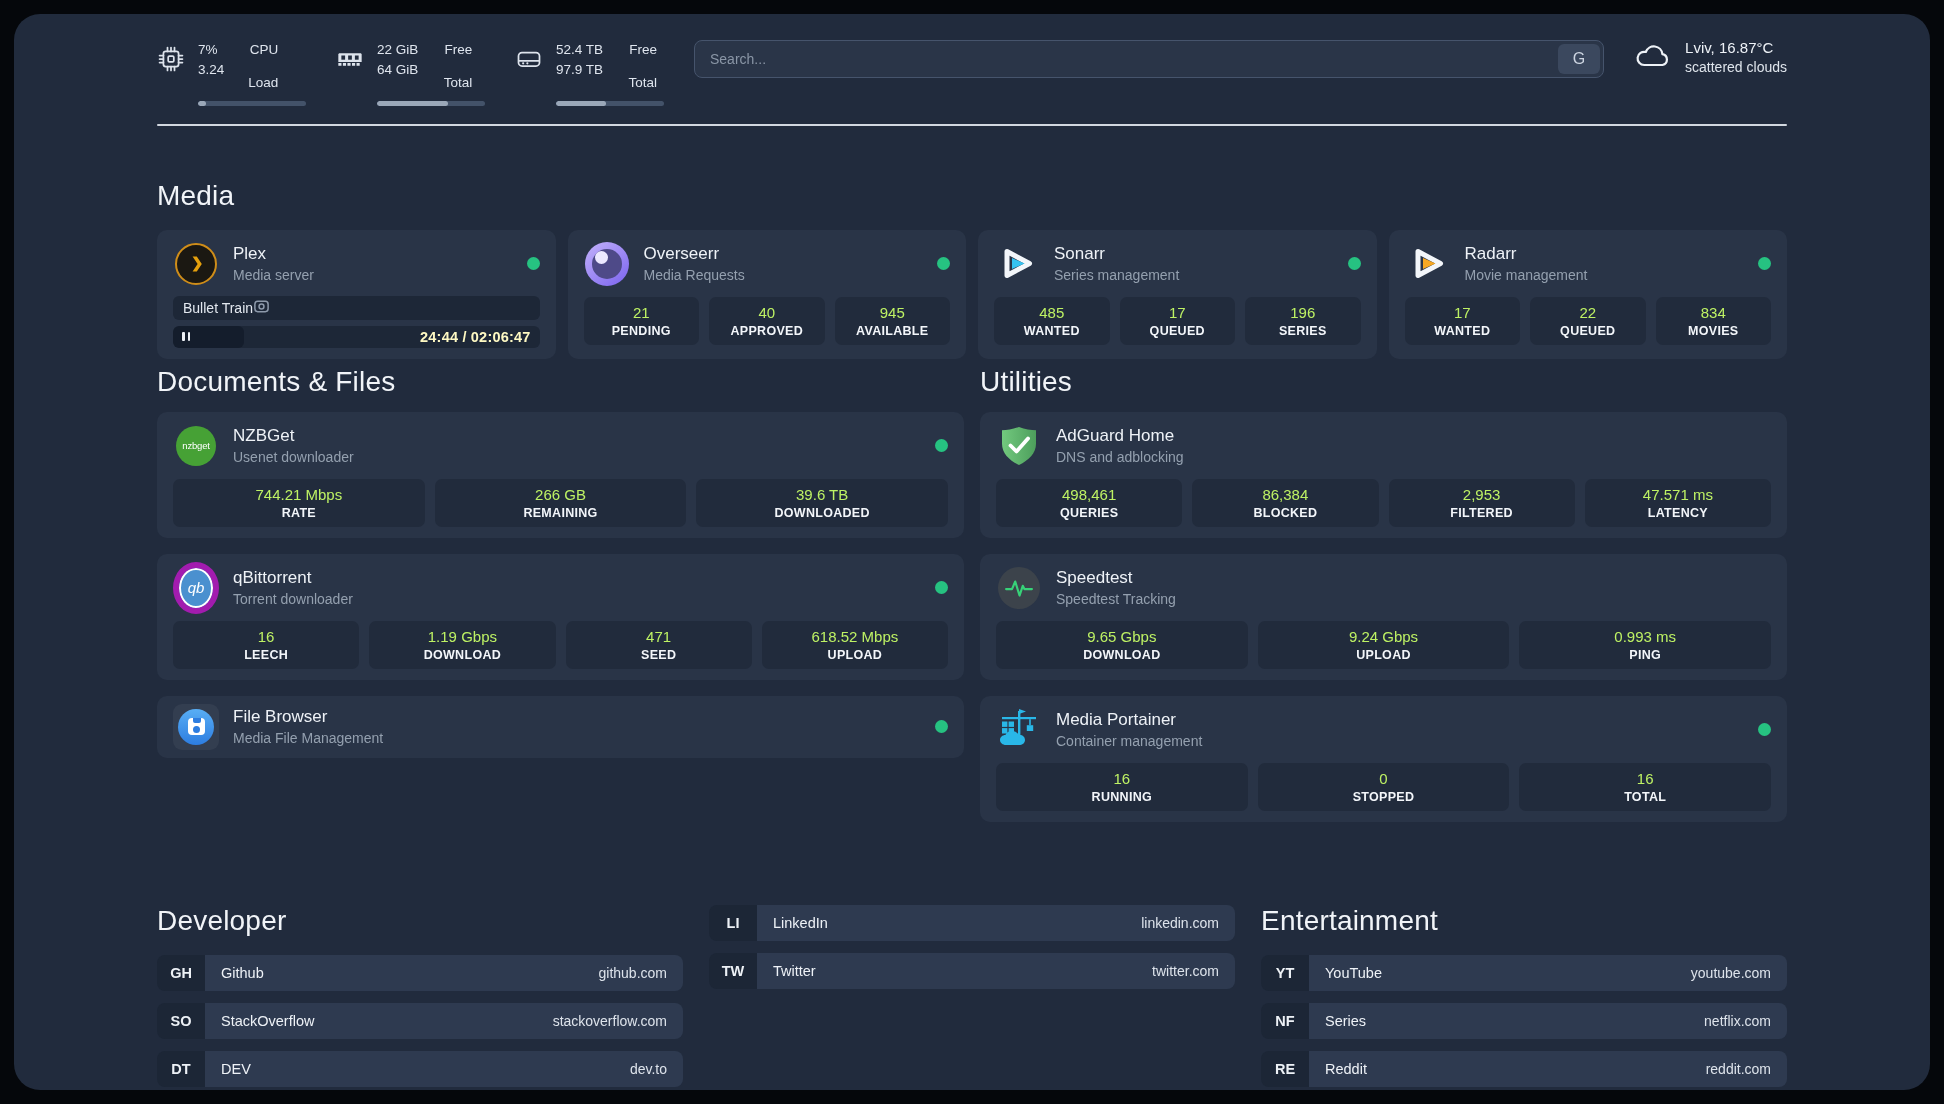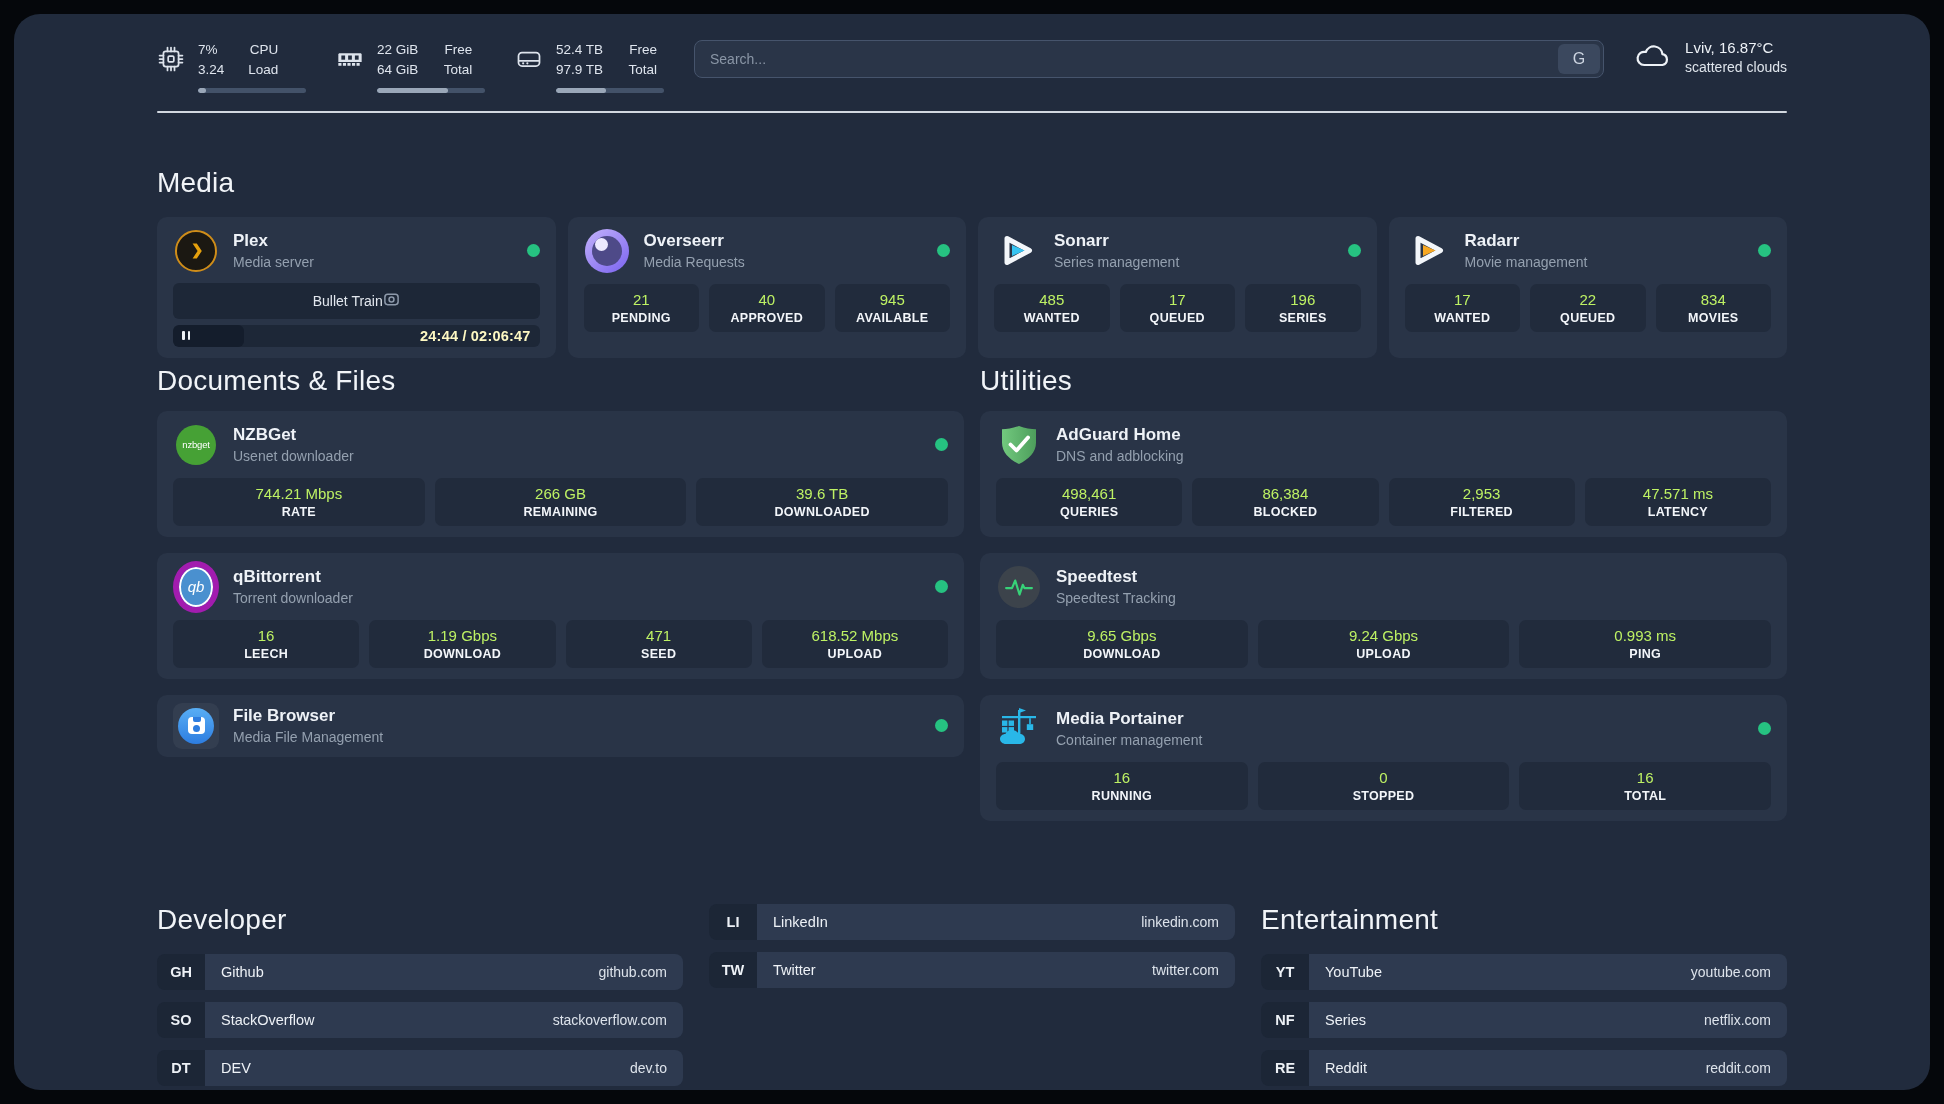--- a/index.html
+++ b/index.html
@@ -14,21 +14,21 @@
   }
   .content{width:1630px;margin:0 auto;}
 
   
   .header{display:flex;align-items:flex-start;gap:30px;padding-top:24px;}
   .res-stats{display:flex;gap:30px;flex:none;padding-top:2px;}
   .res{display:flex;gap:13px;align-items:flex-start;}
   .res-icon{color:#dde3ec;margin-top:5px;}
   .res-cols{display:flex;gap:20px;}
   .res-col{display:flex;flex-direction:column;font-size:13.5px;line-height:1.5;color:#dfe5ee;}
-  .res-col.right{text-align:right;min-width:34px;}
+  .res-col.right{text-align:right;min-width:34px;gap:13px;}
   .res-bar{height:5px;width:108px;border-radius:3px;background:#435269;margin-top:7px;position:relative;overflow:hidden;}
   .res-fill{position:absolute;left:0;top:0;bottom:0;background:#9aa7b8;border-radius:3px;}
   .searchbar{
     flex:1;height:38px;margin-top:2px;border:1px solid #46546c;background:#2a3548;
     border-radius:8px;display:flex;align-items:stretch;padding:3px;box-sizing:border-box;
   }
   .searchbar input{
     flex:1;background:transparent;border:none;outline:none;color:#e2e8f0;
     font-size:14px;padding:0 12px;font-family:inherit;
   }
@@ -47,34 +47,34 @@
   .mid-grid{display:grid;grid-template-columns:1fr 1fr;gap:16px;margin-top:7px;}
   .col-stack{display:flex;flex-direction:column;}
   .col-stack .section-title{margin-bottom:14px;}
   .col-stack .app-card{margin-bottom:16px;}
 
   
   .app-card{background:#293447;border-radius:10px;padding:11px 16px;box-sizing:border-box;cursor:pointer;}
   .app-card.compact{padding:8px 16px;}
   .app-head{display:flex;align-items:center;gap:14px;}
   .app-icon{width:46px;height:46px;flex:none;display:flex;align-items:center;justify-content:center;}
-  .app-title{font-size:17px;font-weight:700;color:#eef2f7;}
+  .app-title{font-size:17px;font-weight:400;color:#eef2f7;}
   .app-sub{font-size:14px;color:#94a0af;margin-top:3px;}
   .status-dot{width:13px;height:13px;border-radius:50%;margin-left:auto;flex:none;}
   .stat-row{display:grid;gap:10px;margin-top:10px;}
   .cols-3{grid-template-columns:repeat(3,1fr);}
   .cols-4{grid-template-columns:repeat(4,1fr);}
   .stat-box{background:#212b3c;border-radius:7px;height:48px;display:flex;flex-direction:column;
     align-items:center;justify-content:center;gap:3px;}
   .stat-value{font-size:15px;color:#bef264;}
   .stat-label{font-size:12.5px;font-weight:700;color:#f3f6fa;letter-spacing:.3px;}
 
   
-  .np-row{background:#1d2737;border-radius:6px;height:36px;display:flex;align-items:center;
-    justify-content:center;padding:0 22px;margin-top:9px;font-size:14px;color:#e3e8ef;}
+  .np-row{background:#1d2737;border-radius:6px;height:24px;display:flex;align-items:center;
+    justify-content:flex-start;padding:0 10px;margin-top:9px;font-size:14px;color:#e3e8ef;}
   .progress-row{background:#1d2737;border-radius:6px;height:22px;margin-top:6px;position:relative;
     overflow:hidden;display:flex;align-items:center;}
   .progress-fill{position:absolute;left:0;top:0;bottom:0;background:#141d2c;border-radius:6px;}
   .pause{position:relative;z-index:1;display:flex;gap:3px;margin-left:9px;}
   .pause span{width:2.5px;height:9px;background:#eef2f7;border-radius:1px;display:block;}
   .np-time{margin-left:auto;position:relative;z-index:1;font-size:14.5px;font-weight:700;
     color:#fef9c3;padding-right:9px;letter-spacing:.2px;}
 
   
   .logo-plex{width:42px;height:42px;border-radius:50%;background:#1b1812;border:2px solid #cf8d19;

